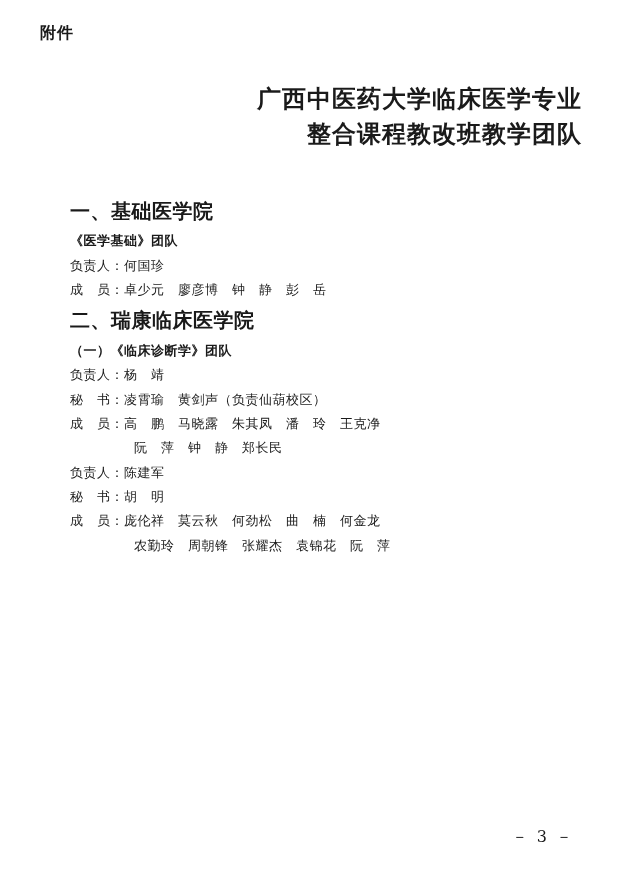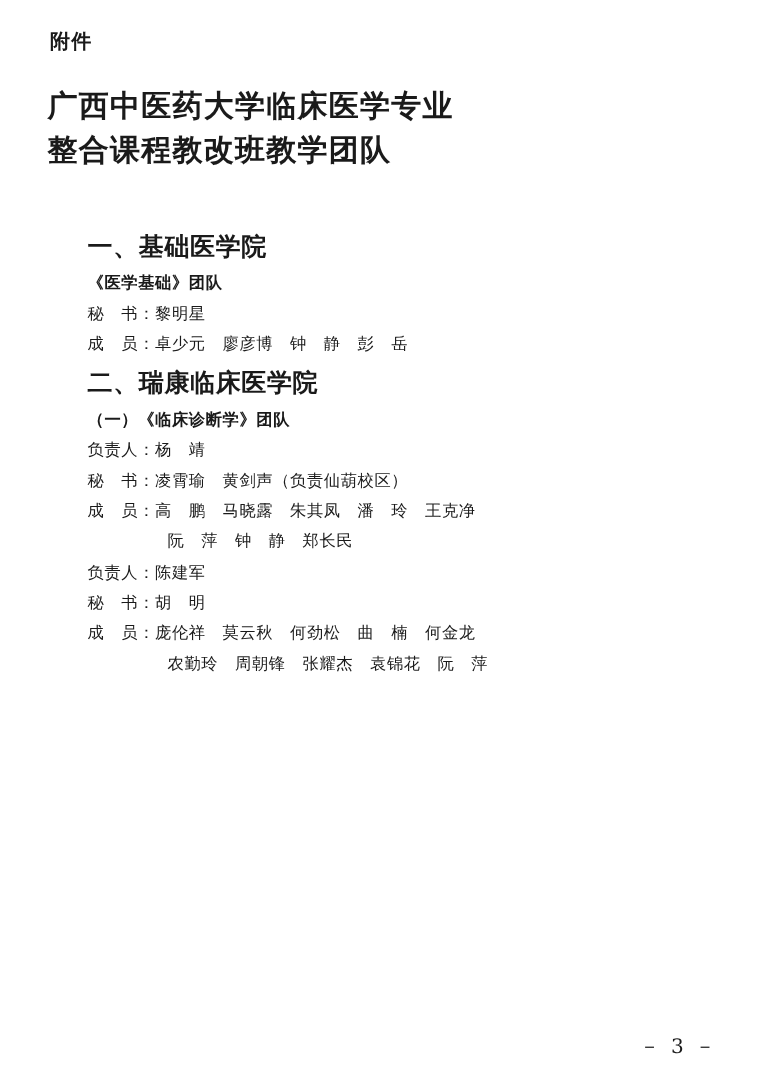--- a/index.html
+++ b/index.html
@@ -23,26 +23,26 @@
     position: relative;
   }
   .attachment-label {
     font-size: 16px;
     font-weight: bold;
     letter-spacing: 1px;
     margin: 0 0 0 2px;
     line-height: 1.4;
   }
   .doc-title {
-    text-align: left;
+    text-align: right;
     font-size: 24px;
     font-weight: bold;
     letter-spacing: 1px;
     line-height: 1.45;
-    margin-top: 24px;
+    margin-top: 38px;
   }
   .doc-title .line {
     display: block;
     white-space: nowrap;
   }
   .body-block {
     margin-top: 42px;
   }
   p {
     margin: 0;
@@ -90,21 +90,21 @@
     <span class="line">广西中医药大学临床医学专业</span>
     <span class="line">整合课程教改班教学团队</span>
   </div>
 
   <div class="body-block">
 
     <p class="para indent1 section-head">一、基础医学院</p>
 
     <p class="para indent1 bold">《医学基础》团队</p>
 
-    <p class="para indent2">秘　书：黎明星</p>
+    <p class="para indent2">负责人：何国珍</p>
     <p class="para indent2">成　员：卓少元　廖彦博　钟　静　彭　岳</p>
 
     <p class="para indent1 section-head">二、瑞康临床医学院</p>
 
     <p class="para indent1 bold">（一）《临床诊断学》团队</p>
 
     <p class="para indent2">负责人：杨　靖</p>
     <p class="para indent2">秘　书：凌霄瑜　黄剑声（负责仙葫校区）</p>
     <p class="para indent2">成　员：高　鹏　马晓露　朱其凤　潘　玲　王克净</p>
     <p class="para indent-cont">阮　萍　钟　静　郑长民</p>

